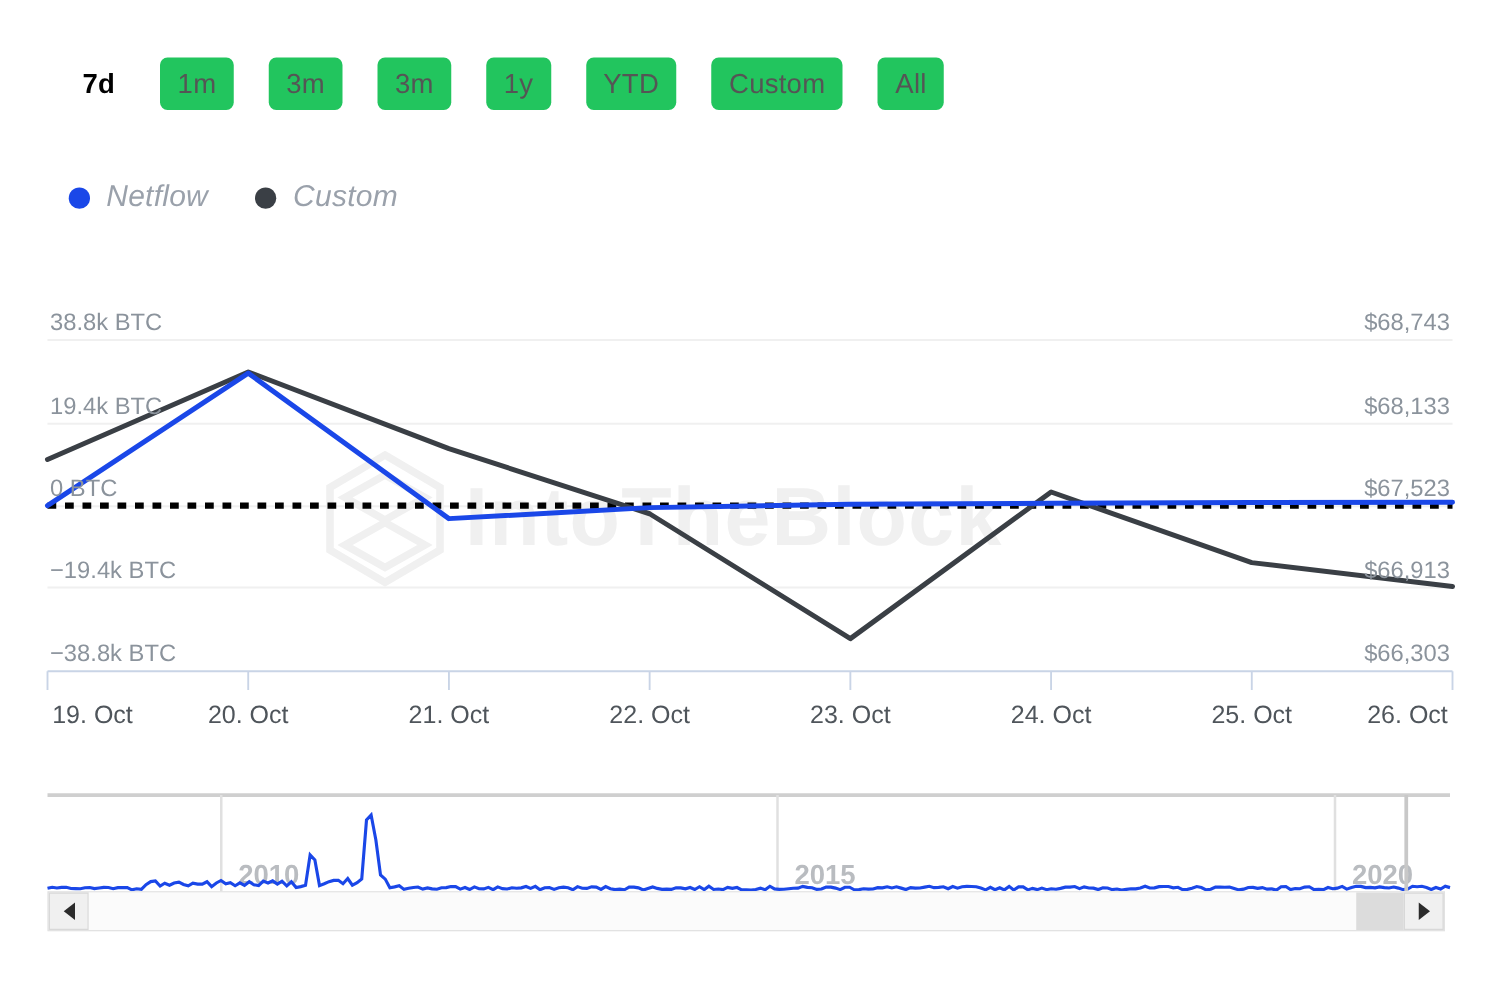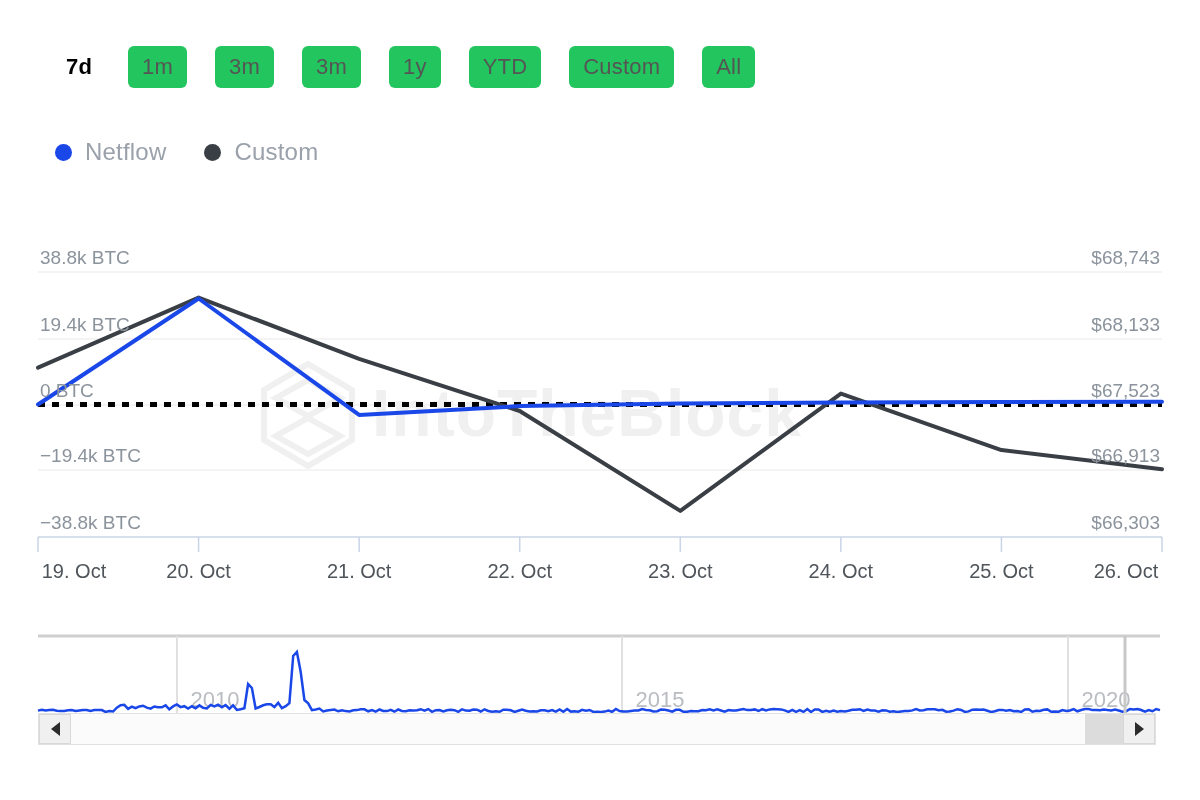--- a/index.html
+++ b/index.html
@@ -56,22 +56,23 @@
     padding: 0 8px;
   }
 
   
   .legend {
     position: absolute;
     left: 55px;
     top: 132px;
     height: 40px;
     display: flex;
-    align-items: center;
+    align-items: flex-end;
     gap: 38px;
+    font-style: italic;
   }
   .legend-item {
     display: flex;
     align-items: center;
     gap: 13px;
     cursor: pointer;
     user-select: none;
   }
   .legend-dot {
     width: 17px;
@@ -121,20 +122,21 @@
     letter-spacing: 1px;
   }
 
   
   #navigator {
     position: absolute;
     left: 0;
     top: 612px;
     width: 1200px;
     height: 130px;
+    font-weight: bold;
   }
   .scrollbar {
     position: absolute;
     left: 38px;
     top: 713px;
     width: 1118px;
     height: 32px;
     background: #f2f2f2;
     border: 1px solid #e2e2e2;
     box-sizing: border-box;

